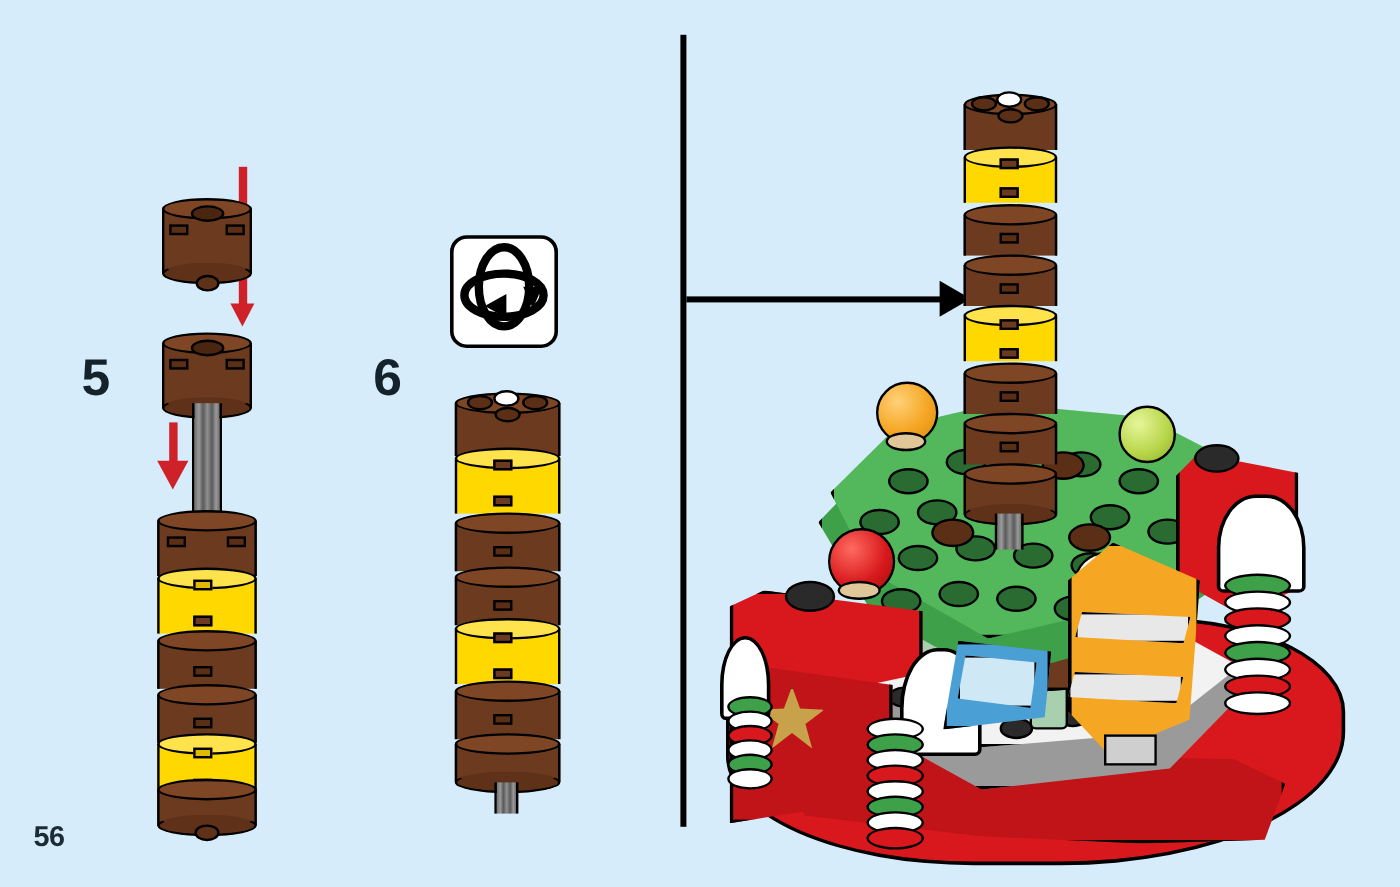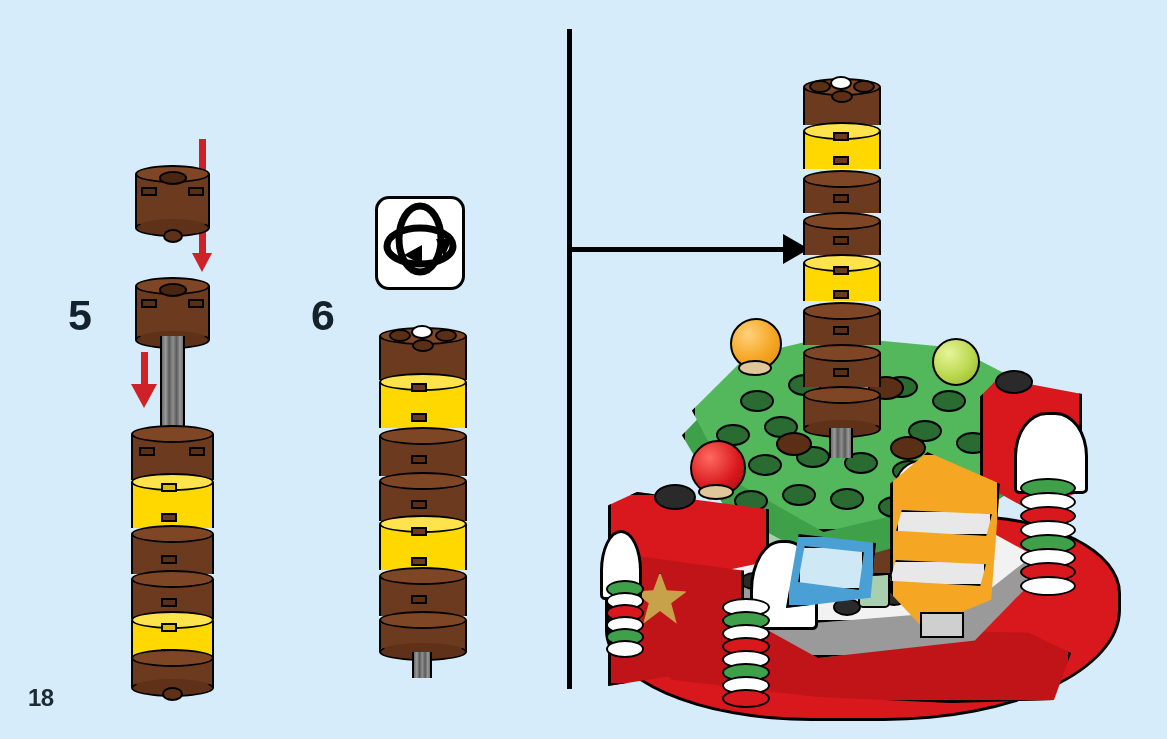--- a/index.html
+++ b/index.html
@@ -159,21 +159,21 @@
     box-sizing: border-box;
   }
   
   .quad { position: absolute; }
 </style>
 </head>
 <body>
 
 <div id="page">
 
-  <div id="page-number">18</div>
+  <div id="page-number">56</div>
 
   <div id="divider"></div>
   <div id="transfer-arrow-line"></div>
   <div id="transfer-arrow-head"></div>
 
   <div class="step-number" id="step-5-number">5</div>
 
   <div>
 
     <div class="arrow-shaft" style="left:199px; top:139px; width:7px; height:120px;"></div>

